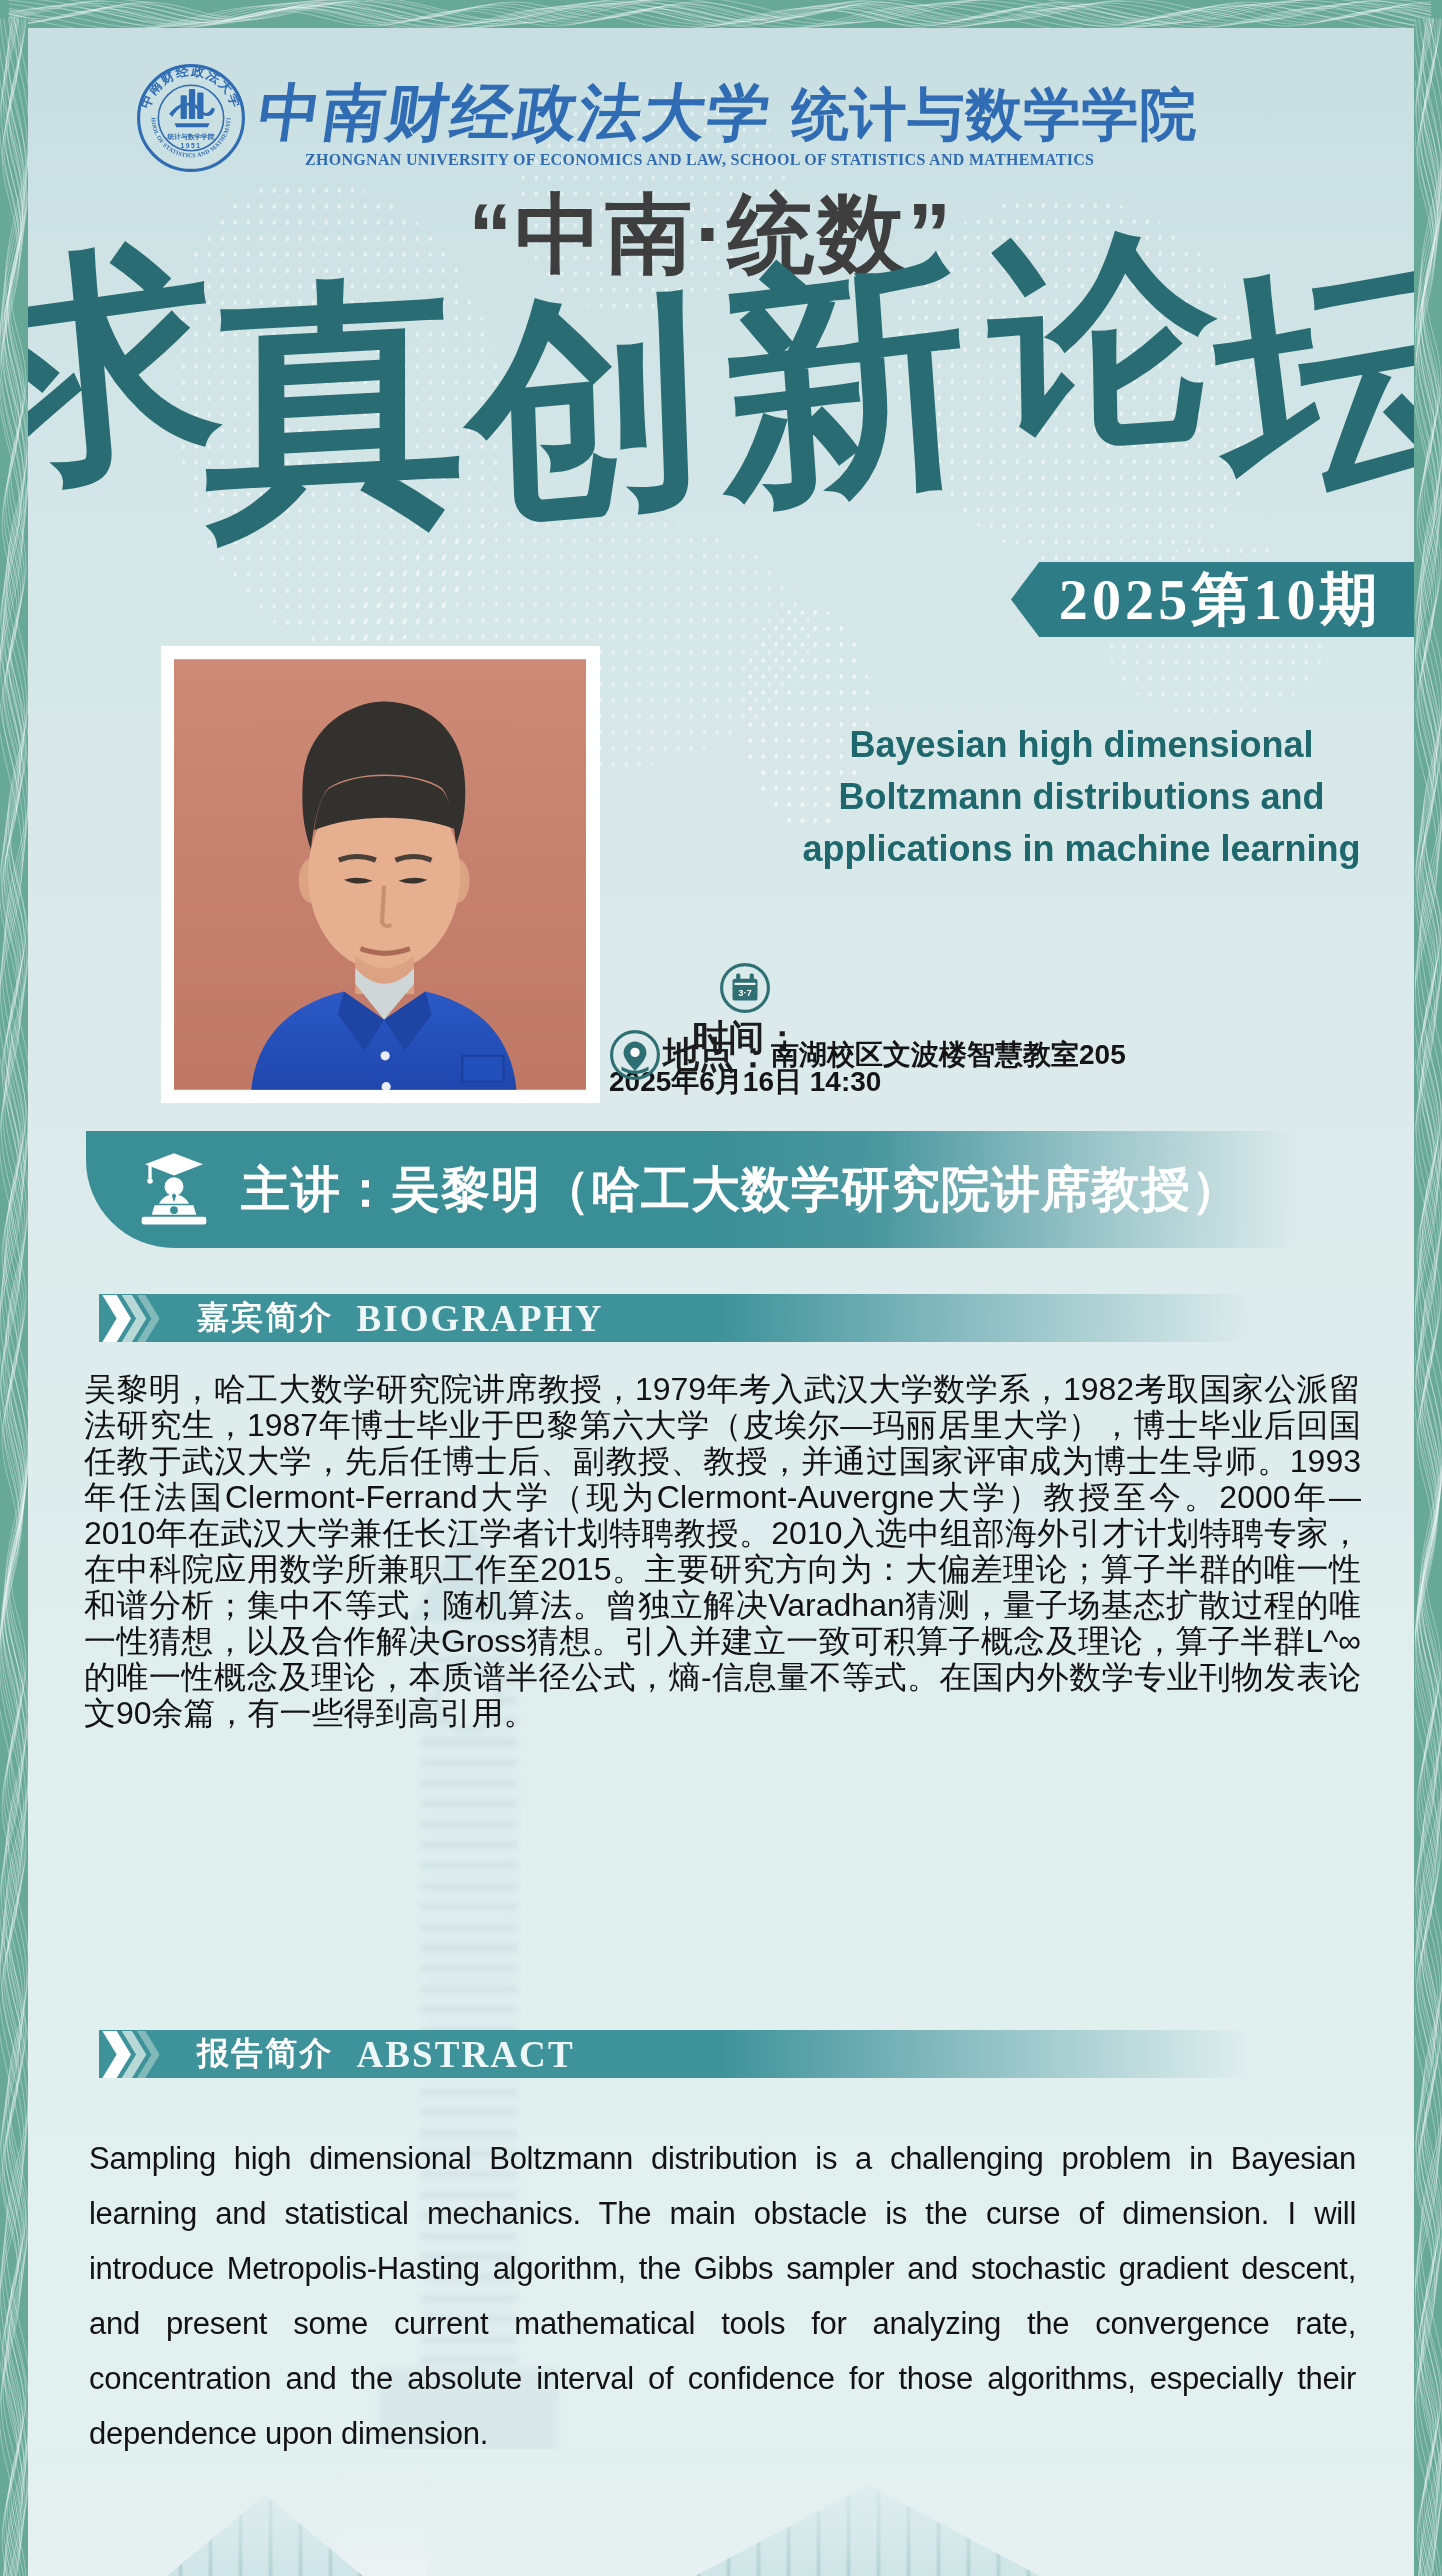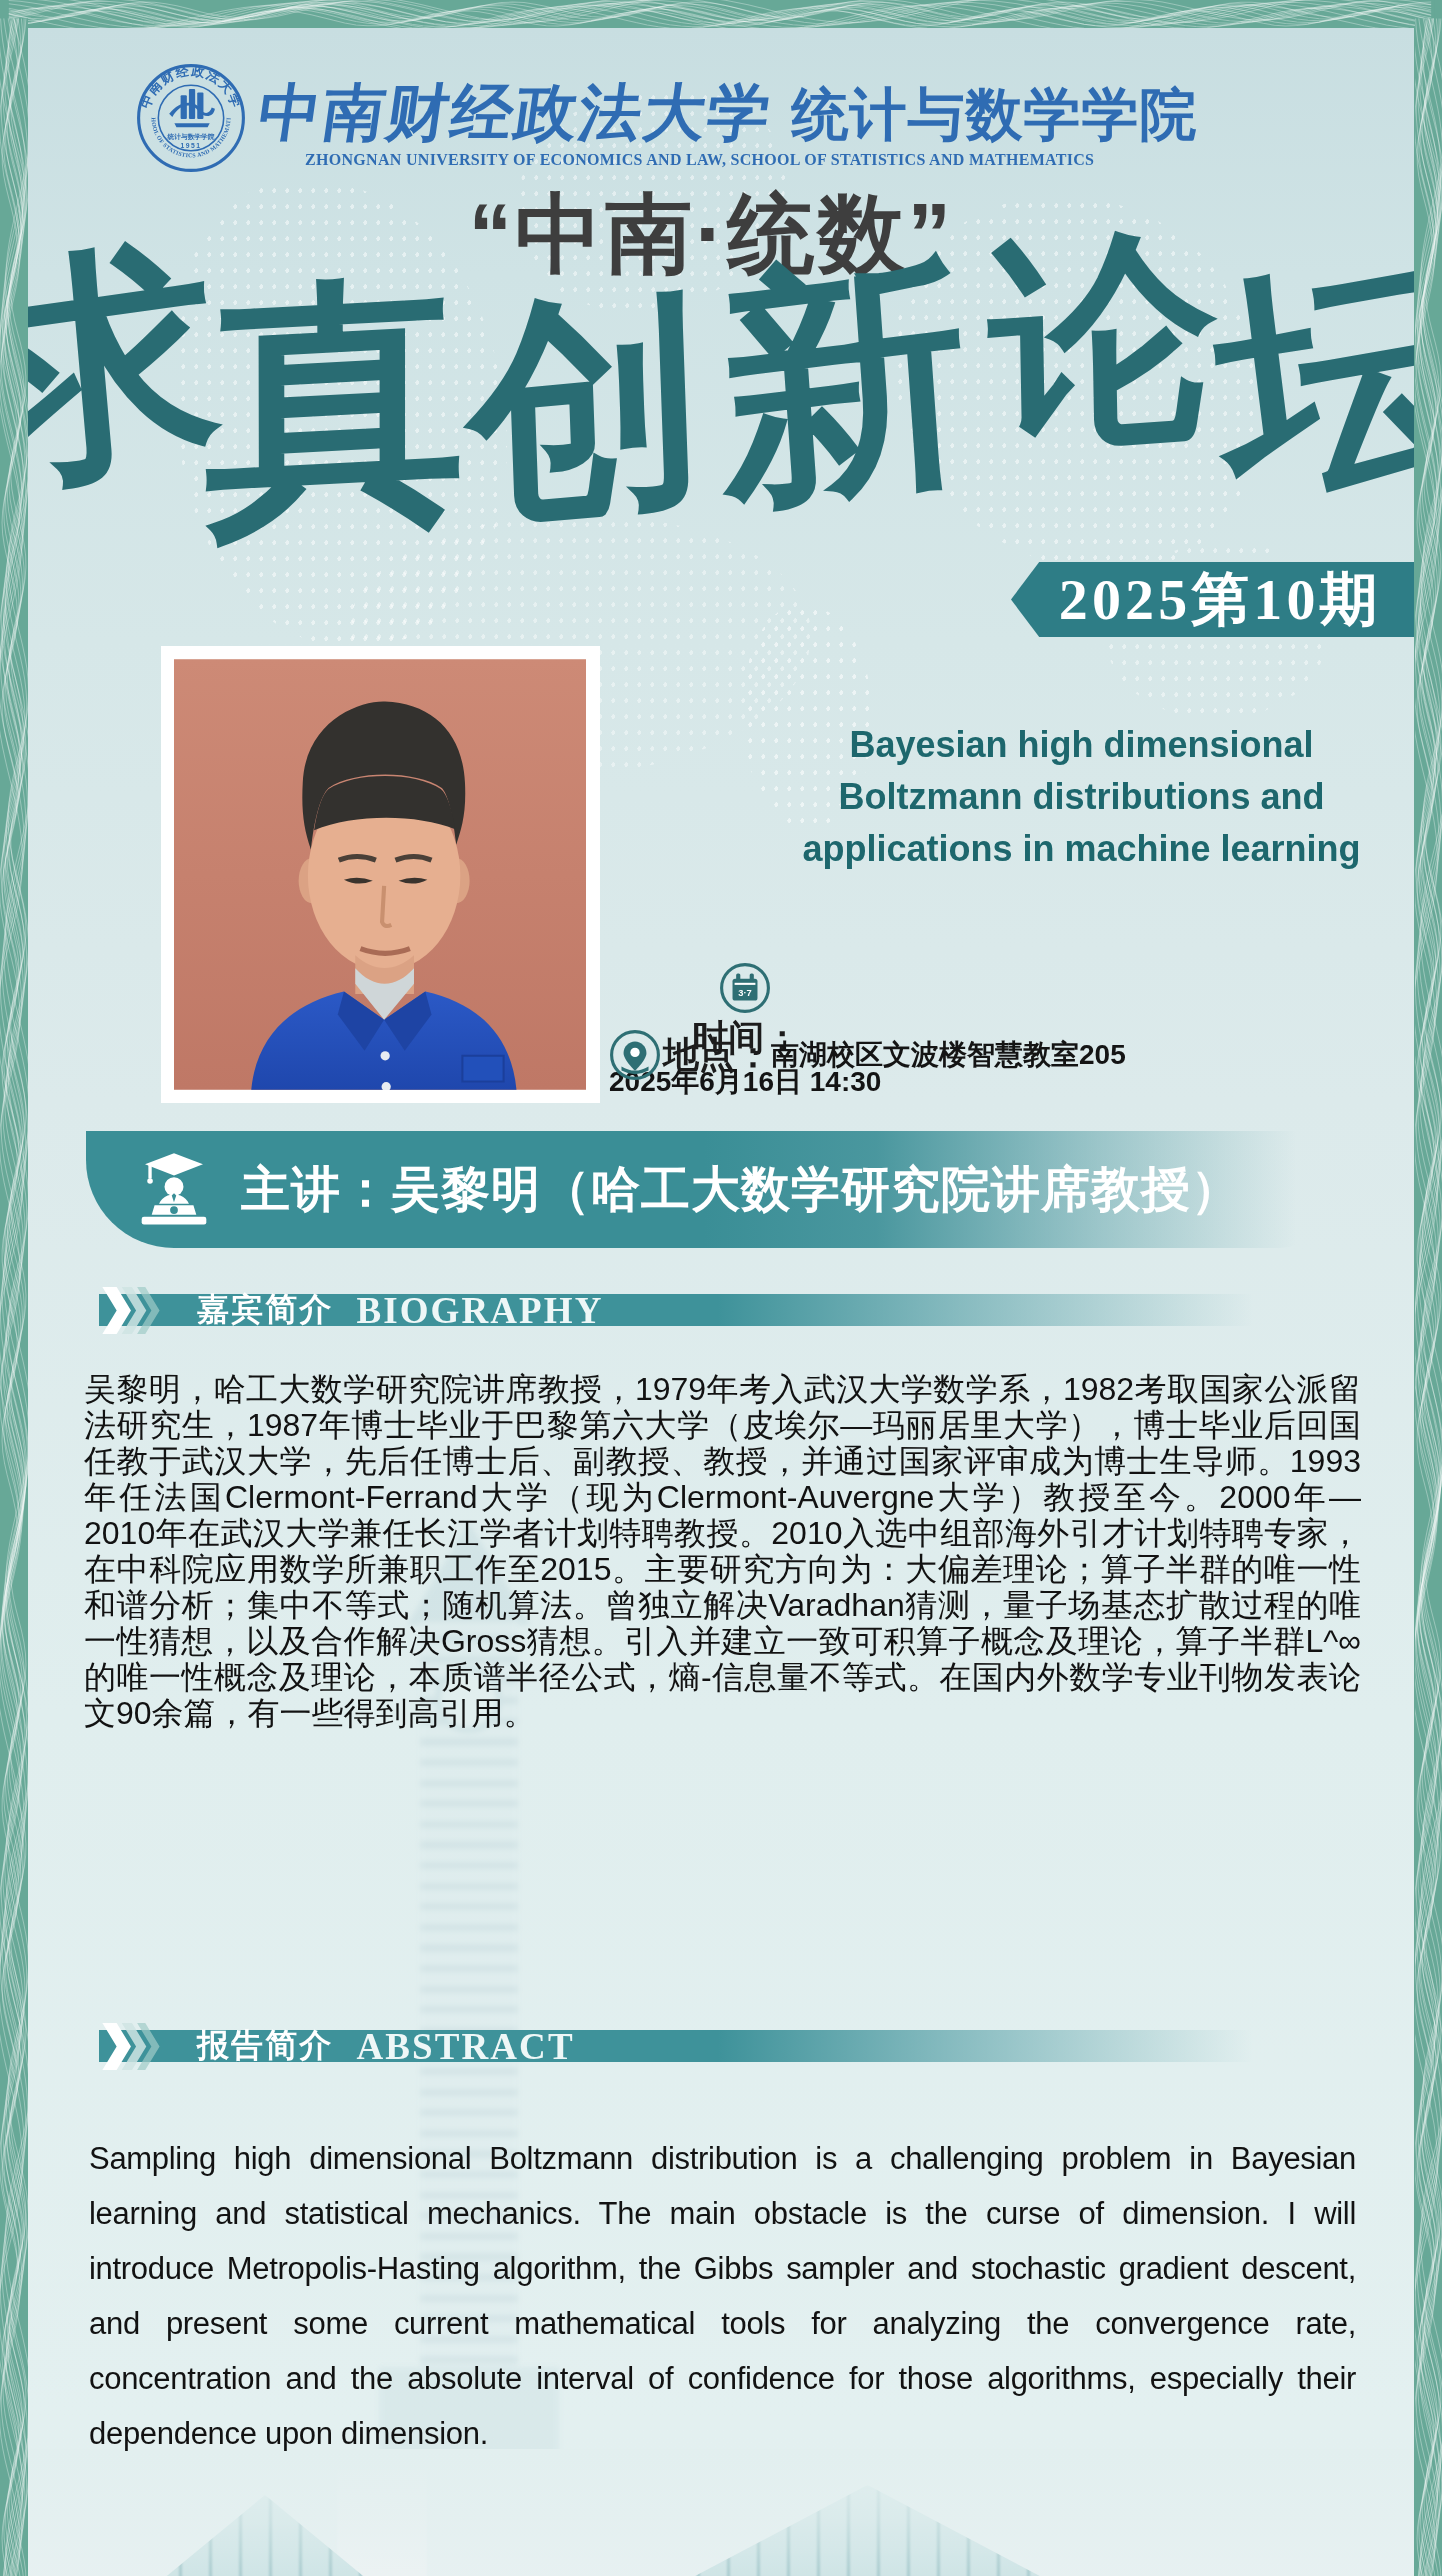--- a/index.html
+++ b/index.html
@@ -56,21 +56,21 @@
   .inforow .ic{width:52px;height:52px;flex:0 0 52px;}
   .inforow .lab{margin-left:2px;font-size:36px;font-weight:900;color:#1c1c1c;white-space:nowrap;}
   .inforow .val{font-size:28px;font-weight:700;color:#141414;white-space:nowrap;}
   
   .spk-banner{position:absolute;left:58px;top:1103px;width:1235px;height:117px;z-index:2;
     border-radius:0 0 41px 88px;display:flex;align-items:center;
     background:linear-gradient(90deg,rgba(58,142,150,1) 0%,rgba(58,142,150,1) 50%,rgba(58,142,150,.9) 64%,rgba(58,142,150,.4) 82%,rgba(58,142,150,0) 98%);}
   .spk-banner .ic{width:78px;height:78px;margin-left:49px;flex:0 0 78px;}
   .spk-banner .txt{margin-left:28px;color:#fff;font-size:49px;font-weight:800;letter-spacing:1px;white-space:nowrap;}
   
-  .secbar{position:absolute;left:71px;width:1190px;height:32px;z-index:2;display:flex;align-items:center;
+  .secbar{position:absolute;left:71px;width:1190px;height:48px;z-index:2;display:flex;align-items:center;
     background:linear-gradient(90deg,#3e929a 0%,#3e929a 52%,rgba(62,146,154,.55) 72%,rgba(62,146,154,0) 97%);}
   .secbar.bio{top:1266px;}
   .secbar.abs{top:2002px;}
   .secbar .chev{width:67px;height:47px;flex:0 0 67px;}
   .secbar .cn{margin-left:31px;color:#fff;font-size:32px;font-weight:800;letter-spacing:2.1px;white-space:nowrap;}
   .secbar .en{margin-left:23px;color:#eef7f7;font-family:"Liberation Serif","DejaVu Serif",serif;
     font-size:37px;font-weight:700;letter-spacing:2.1px;white-space:nowrap;}
   
   .bio-text{position:absolute;left:56px;top:1343px;width:1277px;z-index:2;
     font-size:32px;line-height:36px;color:#121212;text-align:justify;}

